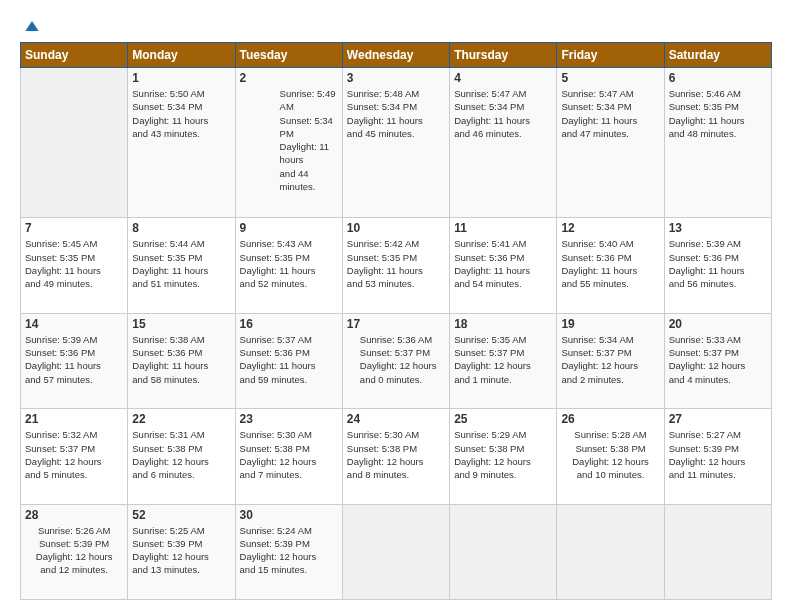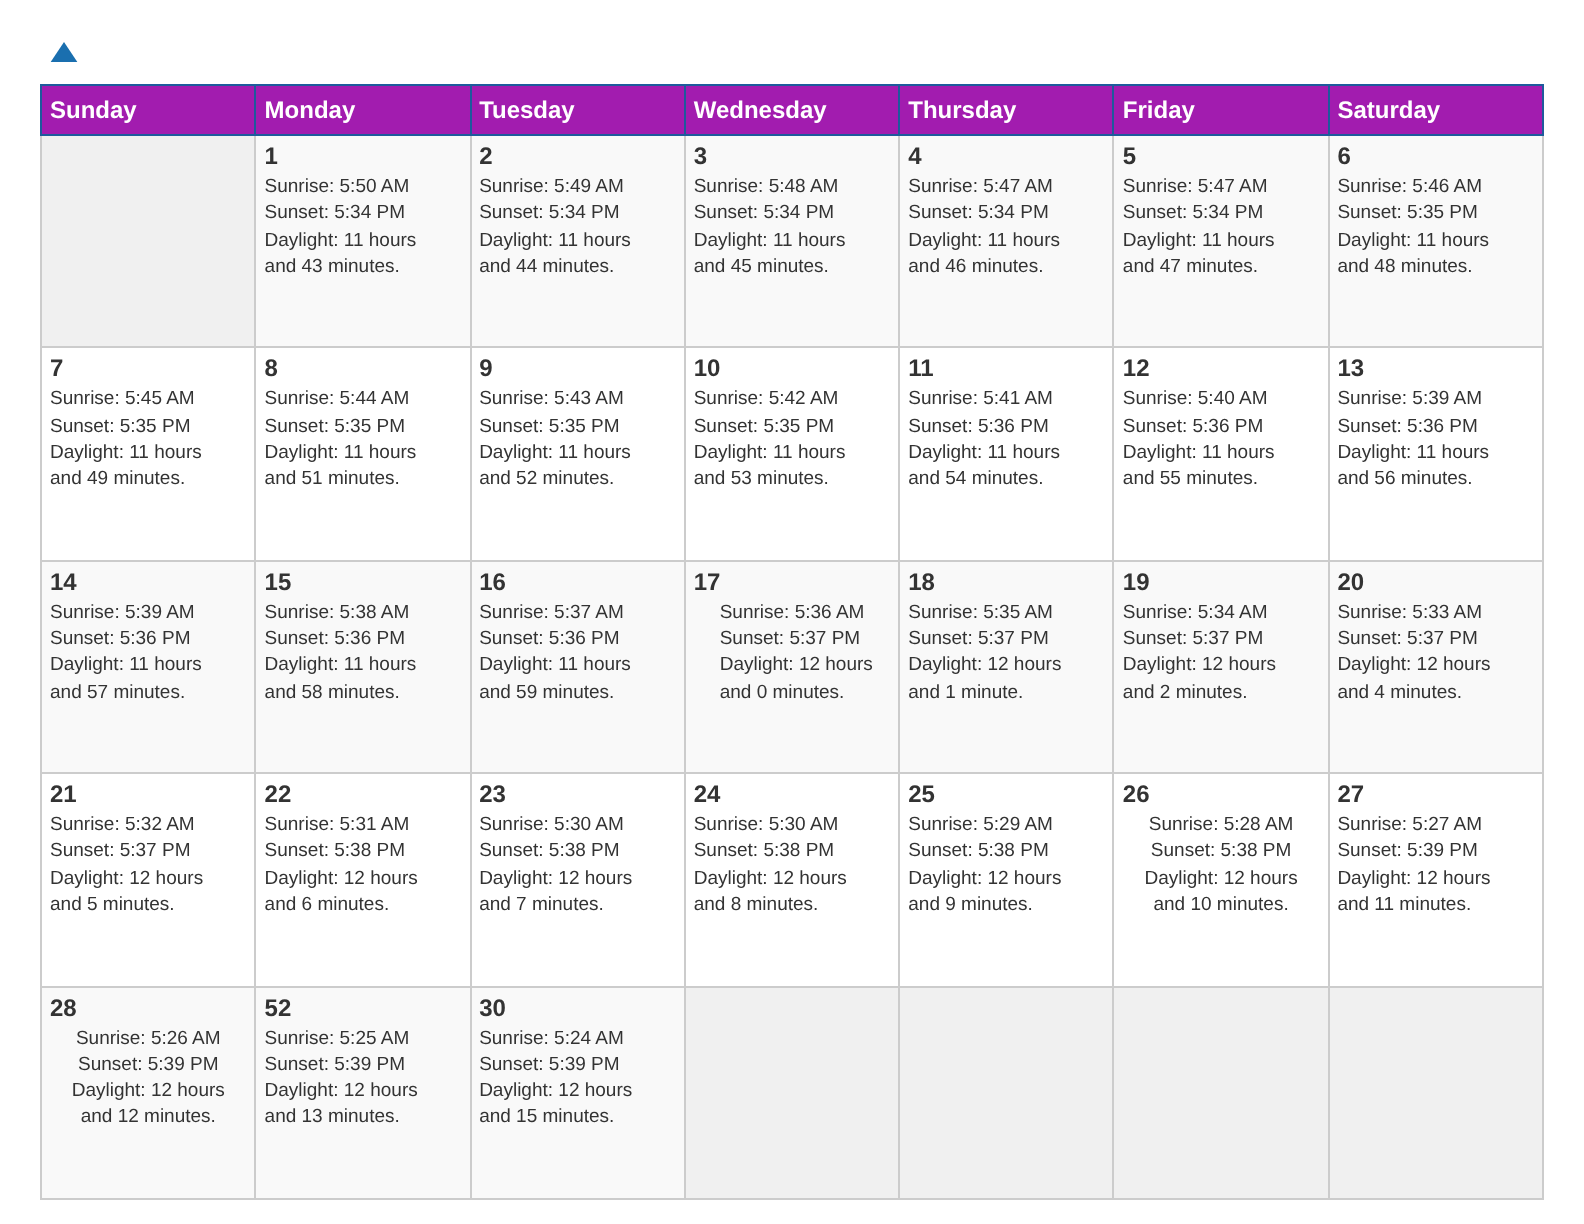--- a/index.html
+++ b/index.html
@@ -53,21 +53,21 @@
       color: #555;
     }
     .calendar {
       flex: 1;
       border: 1px solid #ccc;
       border-collapse: collapse;
       width: 100%;
       table-layout: fixed;
     }
     .calendar thead tr th {
-      background: #a21caf;
+      background: #a16207;
       color: #fff;
       font-size: 12px;
       font-weight: bold;
       padding: 5px 4px;
       text-align: left;
       border: 1px solid #1e5a9c;
     }
     .calendar tbody tr td {
       vertical-align: top;
       border: 1px solid #ccc;
@@ -135,21 +135,21 @@
           <td class="empty"></td>
           <td>
             <span class="day-num">1</span>
             <div class="day-info" style="white-space: pre-line;">Sunrise: 5:50 AM
 Sunset: 5:34 PM
 Daylight: 11 hours
 and 43 minutes.</div>
           </td>
           <td>
             <span class="day-num">2</span>
-            <div class="day-info" style="white-space: pre-line;">Sunrise: 5:49 AM
+            <div class="day-info" style="white-space: pre-line; margin-left: 40px;">Sunrise: 5:49 AM
 Sunset: 5:34 PM
 Daylight: 11 hours
 and 44 minutes.</div>
           </td>
           <td>
             <span class="day-num">3</span>
             <div class="day-info" style="white-space: pre-line;">Sunrise: 5:48 AM
 Sunset: 5:34 PM
 Daylight: 11 hours
 and 45 minutes.</div>

